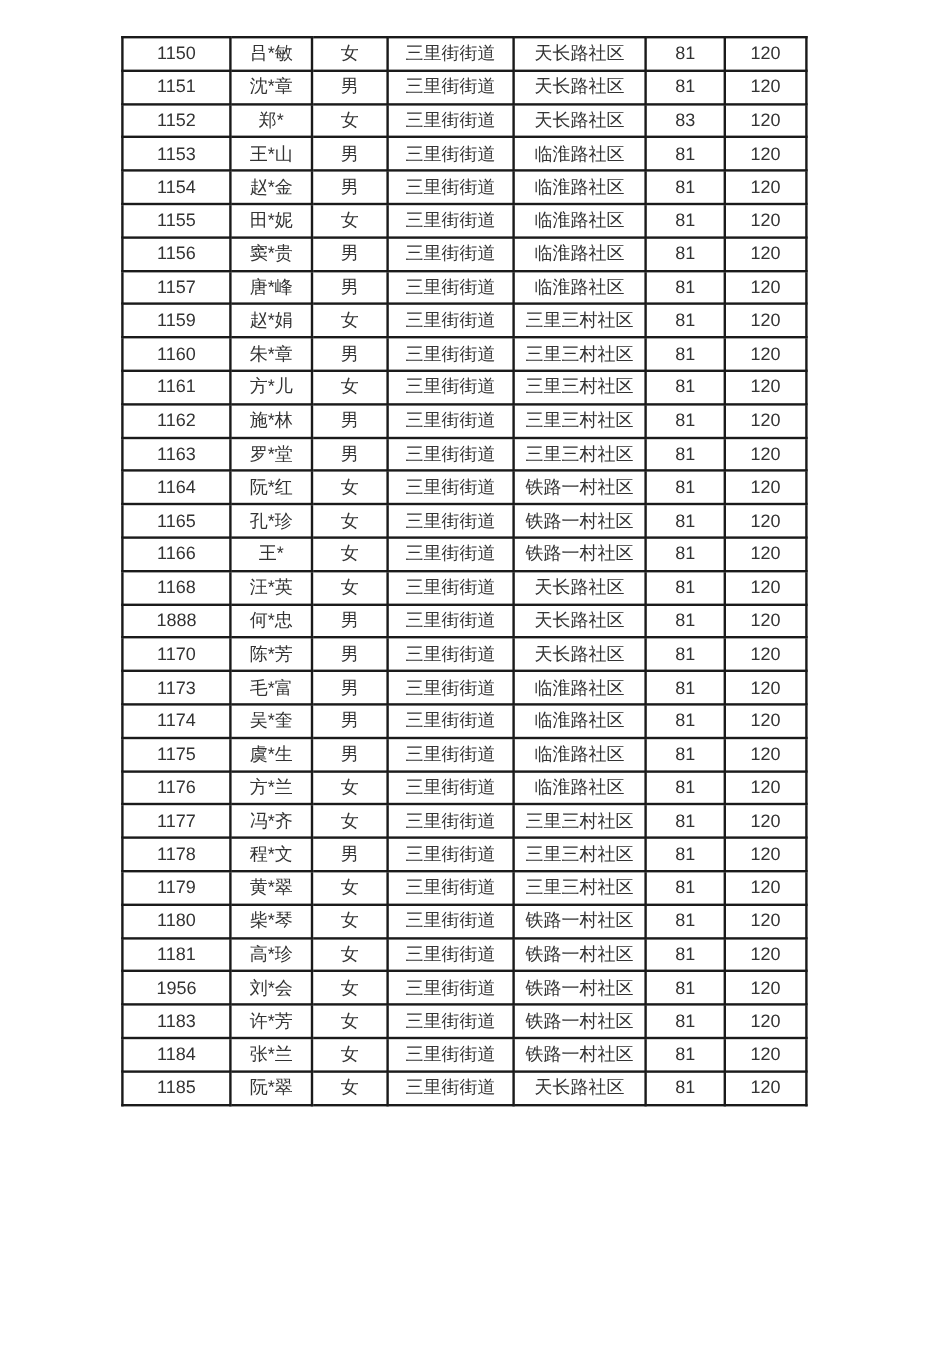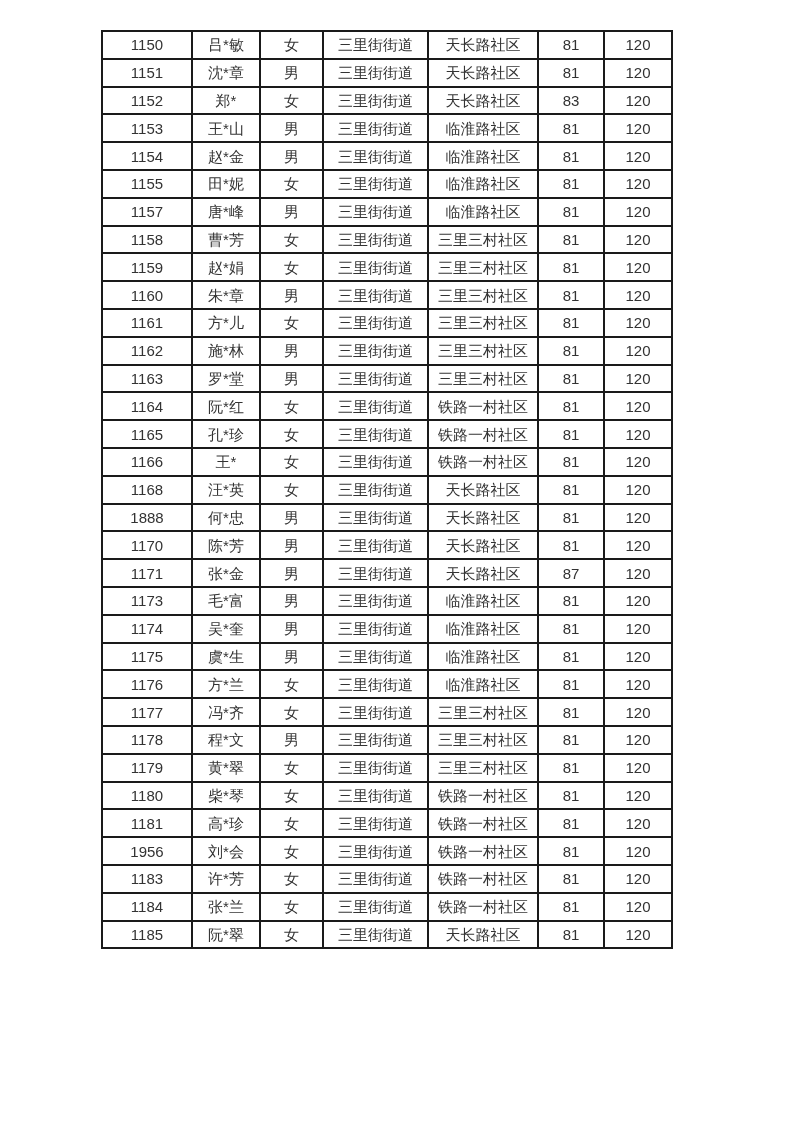--- a/index.html
+++ b/index.html
@@ -108,38 +108,38 @@
         <tr>
           <td>1155</td>
           <td>田*妮</td>
           <td>女</td>
           <td>三里街街道</td>
           <td>临淮路社区</td>
           <td>81</td>
           <td>120</td>
         </tr>
         <tr>
+          <td>1156</td>
+          <td>窦*贵</td>
+          <td>男</td>
+          <td>三里街街道</td>
+          <td>临淮路社区</td>
+          <td>81</td>
+          <td>120</td>
+        </tr>
+        <tr>
           <td>1157</td>
           <td>唐*峰</td>
           <td>男</td>
           <td>三里街街道</td>
           <td>临淮路社区</td>
           <td>81</td>
           <td>120</td>
         </tr>
         <tr>
-          <td>1158</td>
-          <td>曹*芳</td>
-          <td>女</td>
-          <td>三里街街道</td>
-          <td>三里三村社区</td>
-          <td>81</td>
-          <td>120</td>
-        </tr>
-        <tr>
           <td>1159</td>
           <td>赵*娟</td>
           <td>女</td>
           <td>三里街街道</td>
           <td>三里三村社区</td>
           <td>81</td>
           <td>120</td>
         </tr>
         <tr>
           <td>1160</td>
@@ -222,29 +222,20 @@
           <td>81</td>
           <td>120</td>
         </tr>
         <tr>
           <td>1170</td>
           <td>陈*芳</td>
           <td>男</td>
           <td>三里街街道</td>
           <td>天长路社区</td>
           <td>81</td>
-          <td>120</td>
-        </tr>
-        <tr>
-          <td>1171</td>
-          <td>张*金</td>
-          <td>男</td>
-          <td>三里街街道</td>
-          <td>天长路社区</td>
-          <td>87</td>
           <td>120</td>
         </tr>
         <tr>
           <td>1173</td>
           <td>毛*富</td>
           <td>男</td>
           <td>三里街街道</td>
           <td>临淮路社区</td>
           <td>81</td>
           <td>120</td>

